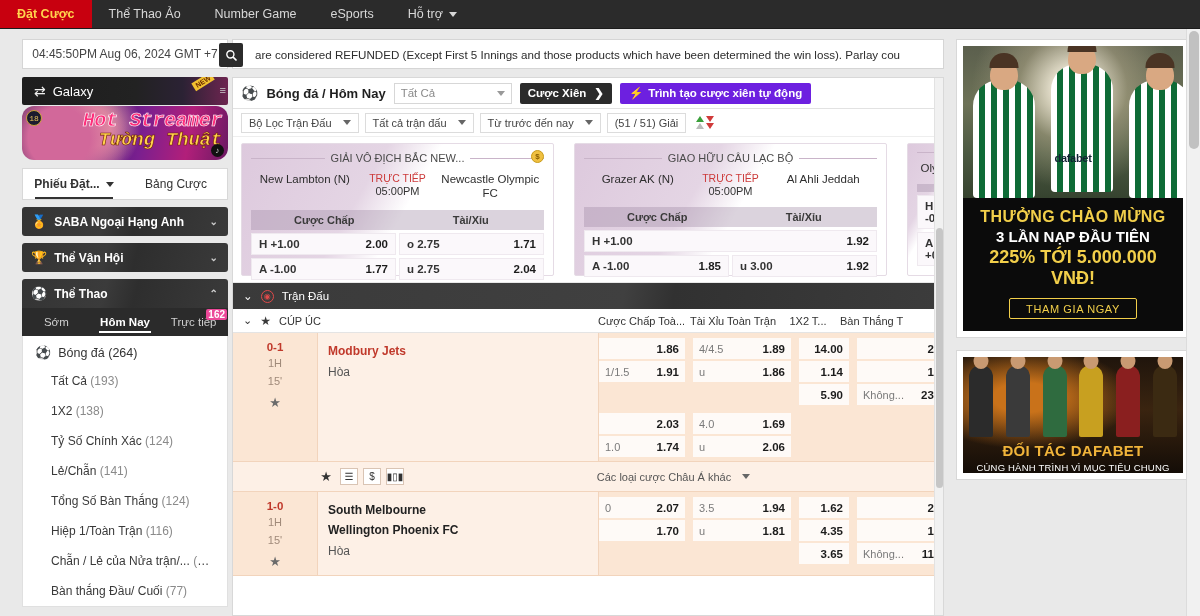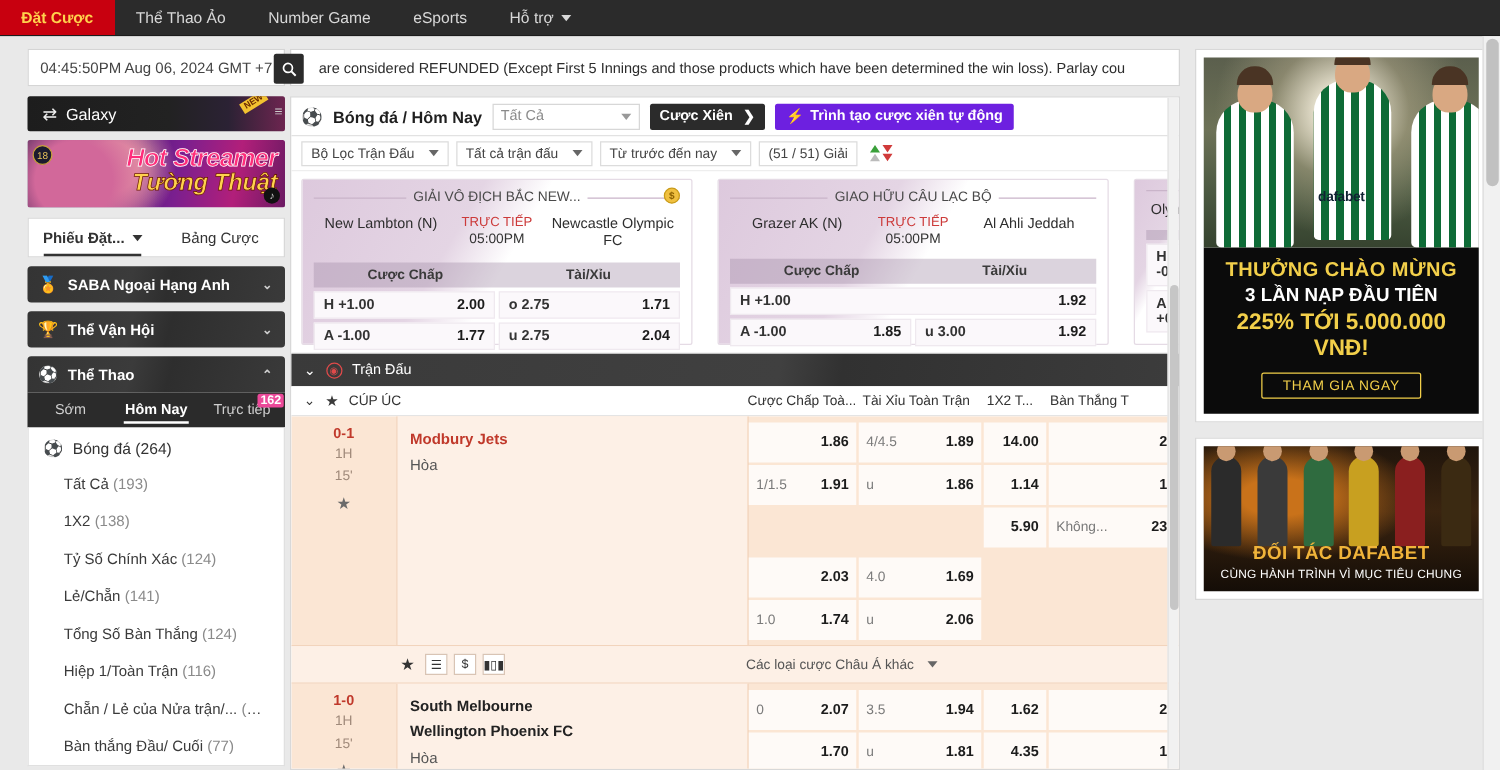--- a/index.html
+++ b/index.html
@@ -95,30 +95,30 @@
     background: #f2c230; color: #6a2a00;
     font-size: 7px; font-weight: bold;
     padding: 1px 3px;
     transform: rotate(-32deg);
   }
   .galaxybar .gdots {
     position:absolute; right:2px; top:7px; color:#ccc; font-size:11px;
   }
   .hotstreamer {
     height: 54px;
-    margin-top: 7px;
-    border-radius: 2px;
+    margin-top: 1px;
+    border-radius: 12px;
     background:
       radial-gradient(circle at 18% 60%, #d2689a 0 18%, transparent 40%),
       radial-gradient(circle at 33% 40%, #e8a0a8 0 14%, transparent 36%),
       linear-gradient(100deg,#1b1040 0%,#3b1470 28%,#7a1f8f 58%,#b21f7a 80%,#6b1a63 100%);
     position: relative;
     overflow: hidden;
     cursor: pointer;
-    display: flex; align-items: center;
+    display: flex; align-items: center; font-family: Liberation Mono, monospace;
   }
   .hs-text {
     position: absolute; right: 6px; top: 5px;
     text-align: right;
     line-height: 1.02;
   }
   .hs-text .l1 {
     font-size: 20px; font-weight: bold; font-style: italic;
     color: #ff2d7a;
     -webkit-text-stroke: 0.6px #fff;
@@ -415,21 +415,21 @@
     flex: 0 0 281px;
     background:#fdf0e6;
     padding: 8px 0 6px 10px;
     font-size:12px;
     border-left:1px solid #f2d4bc;
   }
   .teams .t { font-weight:bold; color:#222; padding: 3px 0;}
   .teams .t.away { color:#c0392b; }
   .teams .draw { color:#555; font-weight:normal; padding: 4px 0;}
   .mrow .odds { flex:1; display:flex; flex-direction:column; padding: 5px 0 4px 0; gap:2px; border-left:1px solid #f2d4bc; min-width:0;}
-  .orow { display:flex; gap:2px; height:32px; }
+  .orow { display:flex; gap:8px; height:21px; }
   .ocell {
     background:#fefaf7;
     display:flex; align-items:center; justify-content:space-between;
     padding: 0 6px;
     font-size:11.5px;
     cursor:pointer;
     overflow:hidden; white-space:nowrap;
   }
   .ocell.empty { background: transparent; cursor:default;}
   .ocell .hc { color:#7a7a7a; font-size:11px; }
@@ -515,21 +515,20 @@
     border-radius:2px;
     cursor:pointer;
   }
   .ad2-img {
     height: 116px;
     background:
       radial-gradient(ellipse at 28% 35%, #c9721a 0 14%, transparent 48%),
       linear-gradient(180deg,#20150c 0%,#3a2410 45%,#140d07 100%);
     position:relative; overflow:hidden;
     display:flex; flex-direction:column; justify-content:flex-end;
-    padding-bottom: 8px;
   }
   .ad2-people { position:absolute; left:0; right:0; top:8px; height:76px; display:flex; justify-content:space-around;}
   .pp { width:24px; height:72px; border-radius:12px 12px 2px 2px; position:relative;}
   .pp::before{content:"";position:absolute;left:50%;top:-12px;transform:translateX(-50%);width:15px;height:16px;border-radius:50%;background:#c99a72;}
   .ad2-t1 { position:relative; text-align:center; color:#f0b43a; font-size:15px; font-weight:bold; letter-spacing:.3px;}
   .ad2-t2 { position:relative; text-align:center; color:#fff; font-size:9.5px; margin-top:3px; letter-spacing:.2px;}
 
   
   .vscroll {
     position:absolute; right:0; top:0; bottom:0; width:9px;

